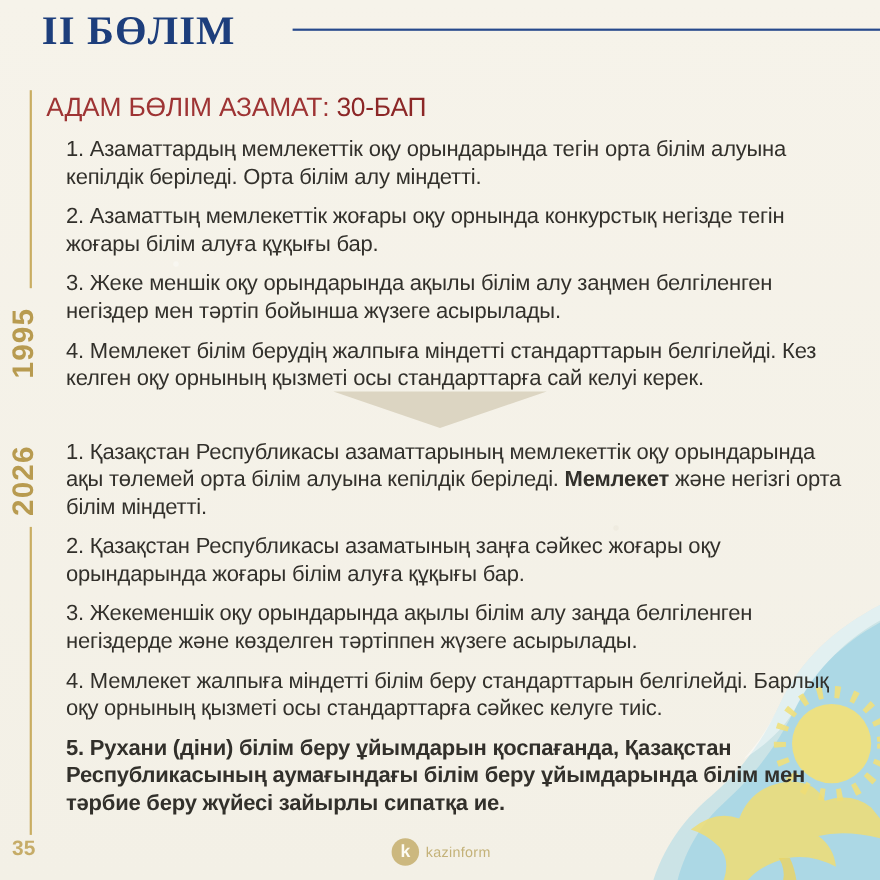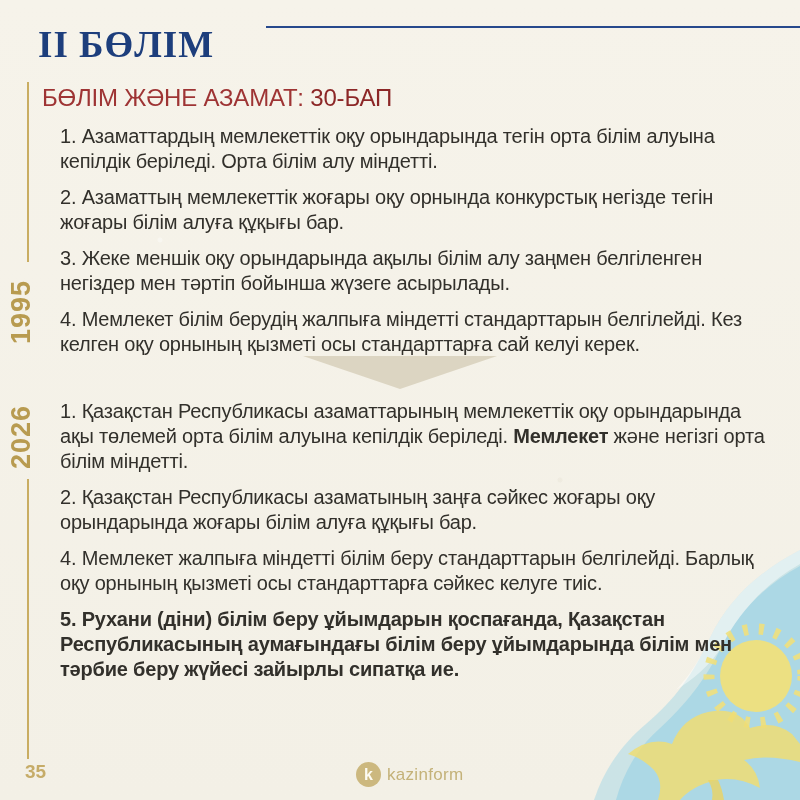--- a/index.html
+++ b/index.html
@@ -7,21 +7,21 @@
     position:relative;width:800px;height:800px;overflow:hidden;
     background:#f5f2e9;
     background-image:
       radial-gradient(circle at 20% 30%, rgba(255,255,255,.35) 0 2px, transparent 3px),
       radial-gradient(circle at 70% 60%, rgba(215,208,190,.18) 0 2px, transparent 3px),
       linear-gradient(180deg,#f6f3ea 0%,#f3f0e6 100%);
     font-family:"Liberation Sans", sans-serif;
     color:#32302b;
   }
   
-  .title-row{position:absolute;left:38px;top:26px;right:0;display:flex;align-items:flex-start;gap:40px;}
+  .title-row{position:absolute;left:38px;top:10px;right:0;display:flex;align-items:center;gap:40px;}
   .page-title{
     font-family:"Liberation Serif", serif;font-weight:700;font-size:37px;line-height:1;
     color:#1d3e7c;letter-spacing:1px;white-space:nowrap;
   }
   .title-rule{flex:1;border-bottom:2.5px solid #27498c;margin:0 0 4px 12px;height:0;}
   
   .gold-line{position:absolute;left:27px;width:2px;background:#c9ad62;}
   .gold-line.seg1{top:82px;height:180px;}
   .gold-line.seg2{top:479px;height:280px;}
   .year{
@@ -44,28 +44,28 @@
     margin:0 0 11px 18px;font-size:20px;line-height:25px;letter-spacing:-0.2px;color:#32302b;
   }
   .content p b, .bold-para{font-weight:700;}
   
   .divider-arrow{
     position:absolute;left:303px;top:356px;width:0;height:0;
     border-left:97px solid transparent;border-right:97px solid transparent;
     border-top:33px solid #dcd5c2;
   }
   
-  .page-number{position:absolute;left:25px;top:761px;font-size:19px;font-weight:700;color:#c6ac68;text-align:right;}
+  .page-number{position:absolute;left:11px;top:761px;font-size:19px;font-weight:700;color:#c6ac68;text-align:right;}
   .logo{position:absolute;left:356px;top:762px;display:flex;align-items:center;gap:6px;}
   .logo-circle{
     width:25px;height:25px;border-radius:50%;background:#ccb87f;
     display:flex;align-items:center;justify-content:center;
     color:#fdfbf2;font-size:16px;font-weight:700;line-height:1;
   }
-  .logo-text{font-size:17px;color:#c4b279;letter-spacing:0.3px;}
+  .logo-text{font-size:13px;color:#c4b279;letter-spacing:0.3px;}
   
   .flag{position:absolute;right:0;bottom:0;width:212px;height:252px;pointer-events:none;}
 </style>
 </head>
 <body>
 
 <div class="page">
 
   <svg class="flag" viewBox="0 0 212 252" xmlns="http://www.w3.org/2000/svg">
     <path d="M212 2 C170 24 140 52 122 90 C104 128 88 150 58 176 C38 193 18 216 6 252 L212 252 Z" fill="#a9d8e6" opacity="0.55"></path>
@@ -81,32 +81,33 @@
     <div class="page-title">II БӨЛІМ</div>
     <div class="title-rule"></div>
   </div>
 
   <div class="gold-line seg1"></div>
   <div class="year y1995">1995</div>
   <div class="year y2026">2026</div>
   <div class="gold-line seg2"></div>
 
   <div class="content s1" style="position:absolute;">
-    <h2 class="section-heading"><span>БӨЛІМ ЖӘНЕ АЗАМАТ: </span><span class="article">30-БАП</span></h2>
+    <h2 class="section-heading"><span>АДАМ БӨЛІМ АЗАМАТ: </span><span class="article">30-БАП</span></h2>
     <p>1. Азаматтардың мемлекеттік оқу орындарында тегін орта білім алуына кепілдік беріледі. Орта білім алу міндетті.</p>
     <p>2. Азаматтың мемлекеттік жоғары оқу орнында конкурстық негізде тегін жоғары білім алуға құқығы бар.</p>
     <p>3. Жеке меншік оқу орындарында ақылы білім алу заңмен белгіленген негіздер мен тәртіп бойынша жүзеге асырылады.</p>
     <p>4. Мемлекет білім берудің жалпыға міндетті стандарттарын белгілейді. Кез келген оқу орнының қызметі осы стандарттарға сай келуі керек.</p>
   </div>
 
   <div class="divider-arrow"></div>
 
   <div class="content s2" style="position:absolute;">
     <p><span>1. Қазақстан Республикасы азаматтарының мемлекеттік оқу орындарында ақы төлемей орта білім алуына кепілдік беріледі. </span><b>Мемлекет</b><span> және негізгі орта білім міндетті.</span></p>
     <p>2. Қазақстан Республикасы азаматының заңға сәйкес жоғары оқу орындарында жоғары білім алуға құқығы бар.</p>
+    <p>3. Жекеменшік оқу орындарында ақылы білім алу заңда белгіленген негіздерде және көзделген тәртіппен жүзеге асырылады.</p>
     <p>4. Мемлекет жалпыға міндетті білім беру стандарттарын белгілейді. Барлық оқу орнының қызметі осы стандарттарға сәйкес келуге тиіс.</p>
     <p class="bold-para">5. Рухани (діни) білім беру ұйымдарын қоспағанда, Қазақстан Республикасының аумағындағы білім беру ұйымдарында білім мен тәрбие беру жүйесі зайырлы сипатқа ие.</p>
   </div>
 
   <div class="page-number">35</div>
   <div class="logo">
     <div class="logo-circle">k</div>
     <div class="logo-text">kazinform</div>
   </div>
 

